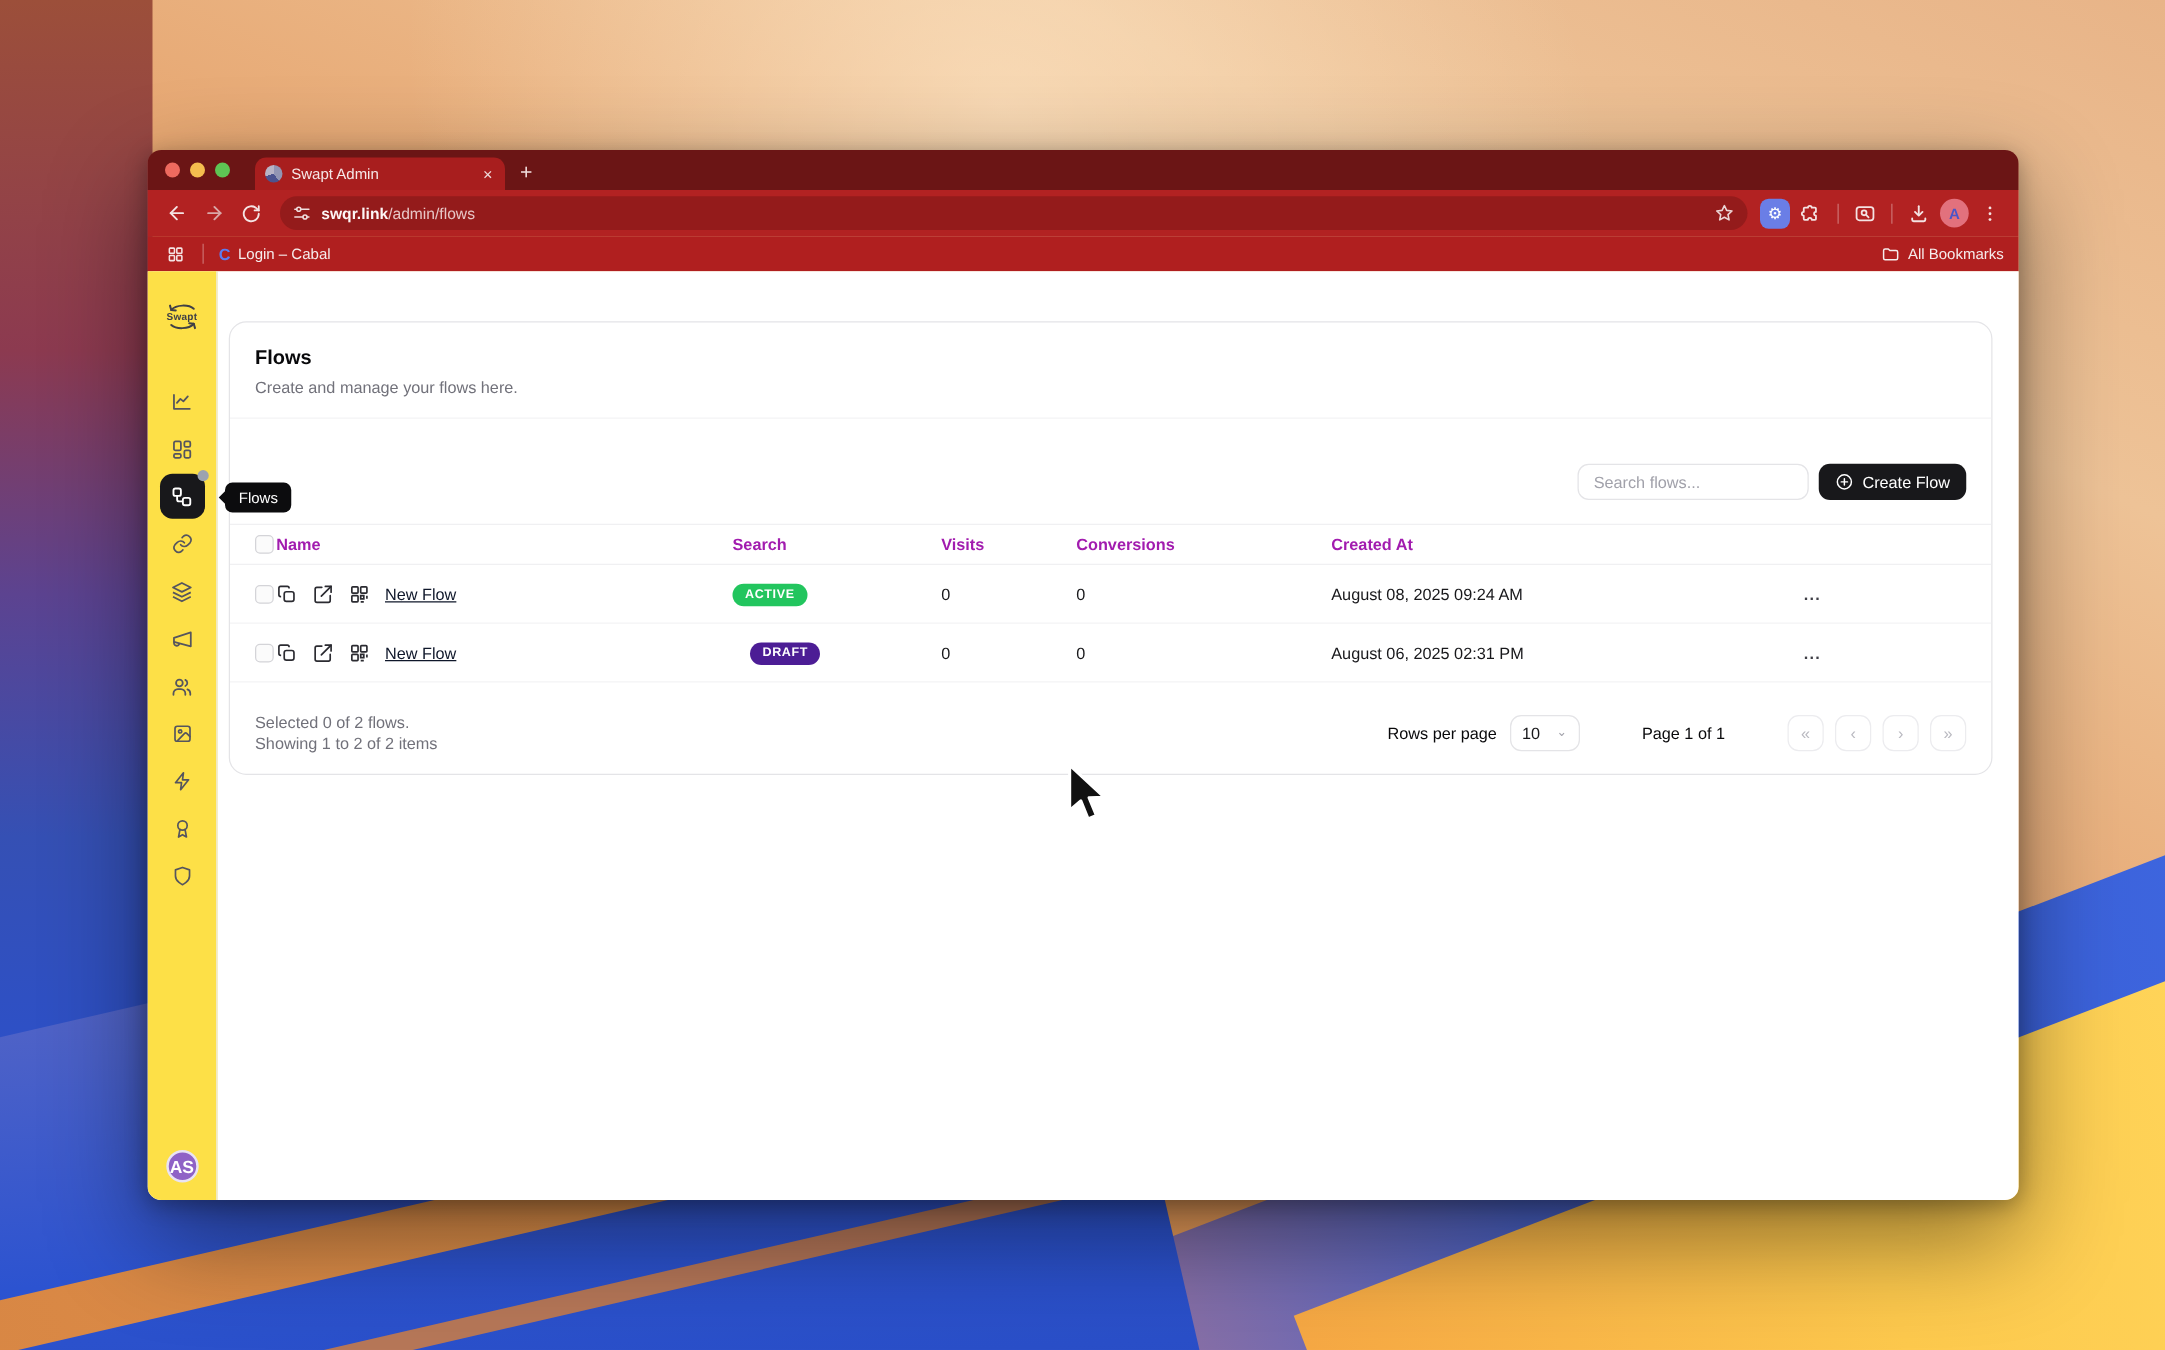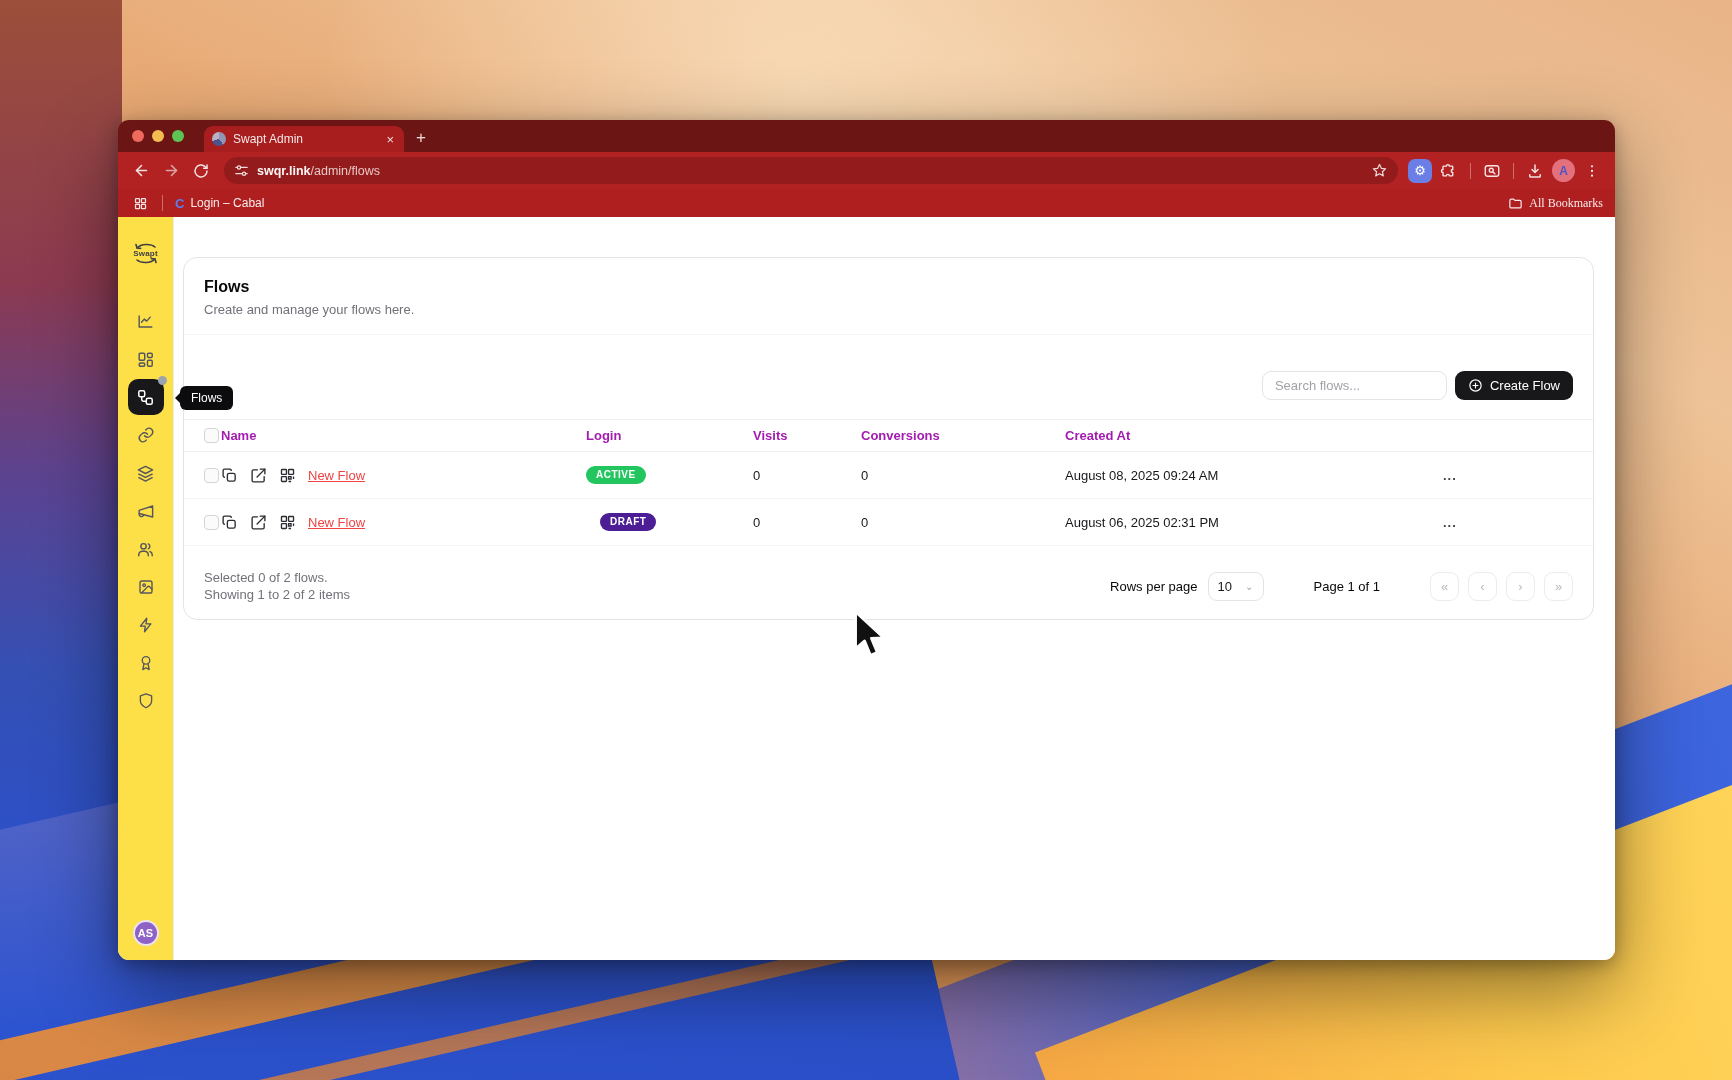--- a/index.html
+++ b/index.html
@@ -55,36 +55,36 @@
     display:flex; align-items:center; justify-content:center; font-size:13px; flex:none; }
   .sep-v { width:1px; height:16px; background:rgba(255,255,255,.35); margin:0 4px; flex:none; }
   .avatar-a { width:23px; height:23px; border-radius:50%; background:#e2717d; color:#4b55c8;
     font-weight:bold; font-size:12px; display:flex; align-items:center; justify-content:center; flex:none; }
 
   
   .bookmarks { height:28px; background:#b01f1f; display:flex; align-items:center; padding:0 12px; gap:8px;
     color:#f6ecec; font-size:12px; flex:none; }
   .bm-item { display:flex; align-items:center; gap:6px; }
   .bm-c { color:#5d7cf0; font-weight:800; font-size:13px; }
-  .bm-right { margin-left:auto; display:flex; align-items:center; gap:6px;font-family:Liberation Serif, serif; }
+  .bm-right { margin-left:auto; display:flex; align-items:center; gap:6px; }
 
   
   .content { flex:1; background:#fff; display:flex; position:relative; min-height:0; }
 
   
   .sidebar { width:56px; background:#fde047; border-right:1px solid #ececee; position:relative; flex:none; }
   .side-logo { position:absolute; top:24px; left:0; right:0; display:flex; flex-direction:column; align-items:center; color:#3f3f46; }
   .side-logo svg { display:block; }
   .logo-word { font-size:8px; font-weight:bold; letter-spacing:.2px; margin:-1px 0; }
   .side-nav { position:absolute; top:92px; left:0; right:0; display:flex; flex-direction:column; align-items:center; gap:14px; }
   .snav { width:24px; height:24px; display:flex; align-items:center; justify-content:center; color:#55555e; }
   .snav.active { width:36px; height:36px; background:#18181b; border-radius:10px; color:#fff; position:relative; margin:-6px 0; }
   .snav .notif-dot { position:absolute; top:-3px; right:-3px; width:9px; height:9px; border-radius:50%; background:#9ca3af; }
   .side-user { position:absolute; bottom:14px; left:0; right:0; display:flex; justify-content:center; }
-  .avatar-as { width:26px; height:26px; border-radius:50%; background:#8f62c6; color:#fff; font-size:11px; font-weight:bold;
+  .avatar-as { width:26px; height:26px; border-radius:50%; background:#8f62c6; color:#fff; font-size:14px; font-weight:bold;
     display:flex; align-items:center; justify-content:center; border:2px solid #e9e3f4; }
 
   
   .tooltip { position:absolute; left:62px; top:169px; background:#0c0c0e; color:#fff; font-size:12px;
     padding:5px 11px; border-radius:6px; z-index:5; white-space:nowrap; }
   .tooltip::before { content:""; position:absolute; left:-5px; top:50%; transform:translateY(-50%);
     border:5px solid transparent; border-right-color:#0c0c0e; border-left:0; }
 
   
   .main { flex:1; position:relative; min-width:0; }
@@ -101,21 +101,21 @@
     display:flex; align-items:center; gap:7px; padding:0 13px; font-size:13px; font-weight:500; font-family:inherit; }
 
   .tbl { margin-top:19px; font-size:13px; color:#18181b; }
   .trow { display:grid; grid-template-columns:37px 365px 167px 108px 204px 356px 1fr; align-items:center; }
   .trow.head { height:33px; border-top:1px solid #f0f0f2; border-bottom:1px solid #f0f0f2; font-weight:bold; color:#a21caf; }
   .trow.body { height:47px; border-bottom:1px solid #f4f4f5; }
   .c-check { display:flex; justify-content:flex-start; padding-left:20px; }
   .checkbox { width:15px; height:15px; border:1px solid #d4d4d8; border-radius:4px; background:#fbfbfb; }
   .name-cell { display:flex; align-items:center; gap:12px; }
   .row-ic { width:17px; height:17px; color:#2b2b31; display:flex; align-items:center; }
-  .flow-link { color:#ef4444; font-weight:500; }
+  .flow-link { color:#0f172a; font-weight:500; }
   .badge { display:inline-block; padding:3px 10px 4px; border-radius:999px; color:#fff; font-size:10px;
     font-weight:bold; letter-spacing:.5px; }
   .c-actions { padding-left:22px; color:#3f3f46; font-weight:bold; letter-spacing:1px; }
 
   .card-footer { margin-top:auto; display:flex; align-items:center; justify-content:space-between; padding:14px 20px 16px; }
   .foot-left { font-size:13px; color:#71717a; line-height:17px; }
   .foot-right { display:flex; align-items:center; gap:50px; }
   .rpp { display:flex; align-items:center; gap:10px; font-size:13px; font-weight:500; color:#09090b; }
   .rpp-select { width:56px; height:29px; border:1px solid #e4e4e7; border-radius:9px; display:flex;
     align-items:center; justify-content:space-between; padding:0 9px; font-size:13px; color:#18181b; }
@@ -358,21 +358,21 @@
               <span>Create Flow</span>
             </button>
           </div>
 
           <div class="tbl">
             <div class="trow head">
               <div class="c-check">
                   <span class="checkbox"></span>
                 </div>
               <div>Name</div>
-              <div>Login</div>
+              <div>Search</div>
               <div>Visits</div>
               <div>Conversions</div>
               <div>Created At</div>
               <div></div>
             </div>
 
             <div class="trow body">
               <div class="c-check">
                   <span class="checkbox"></span>
                 </div>

